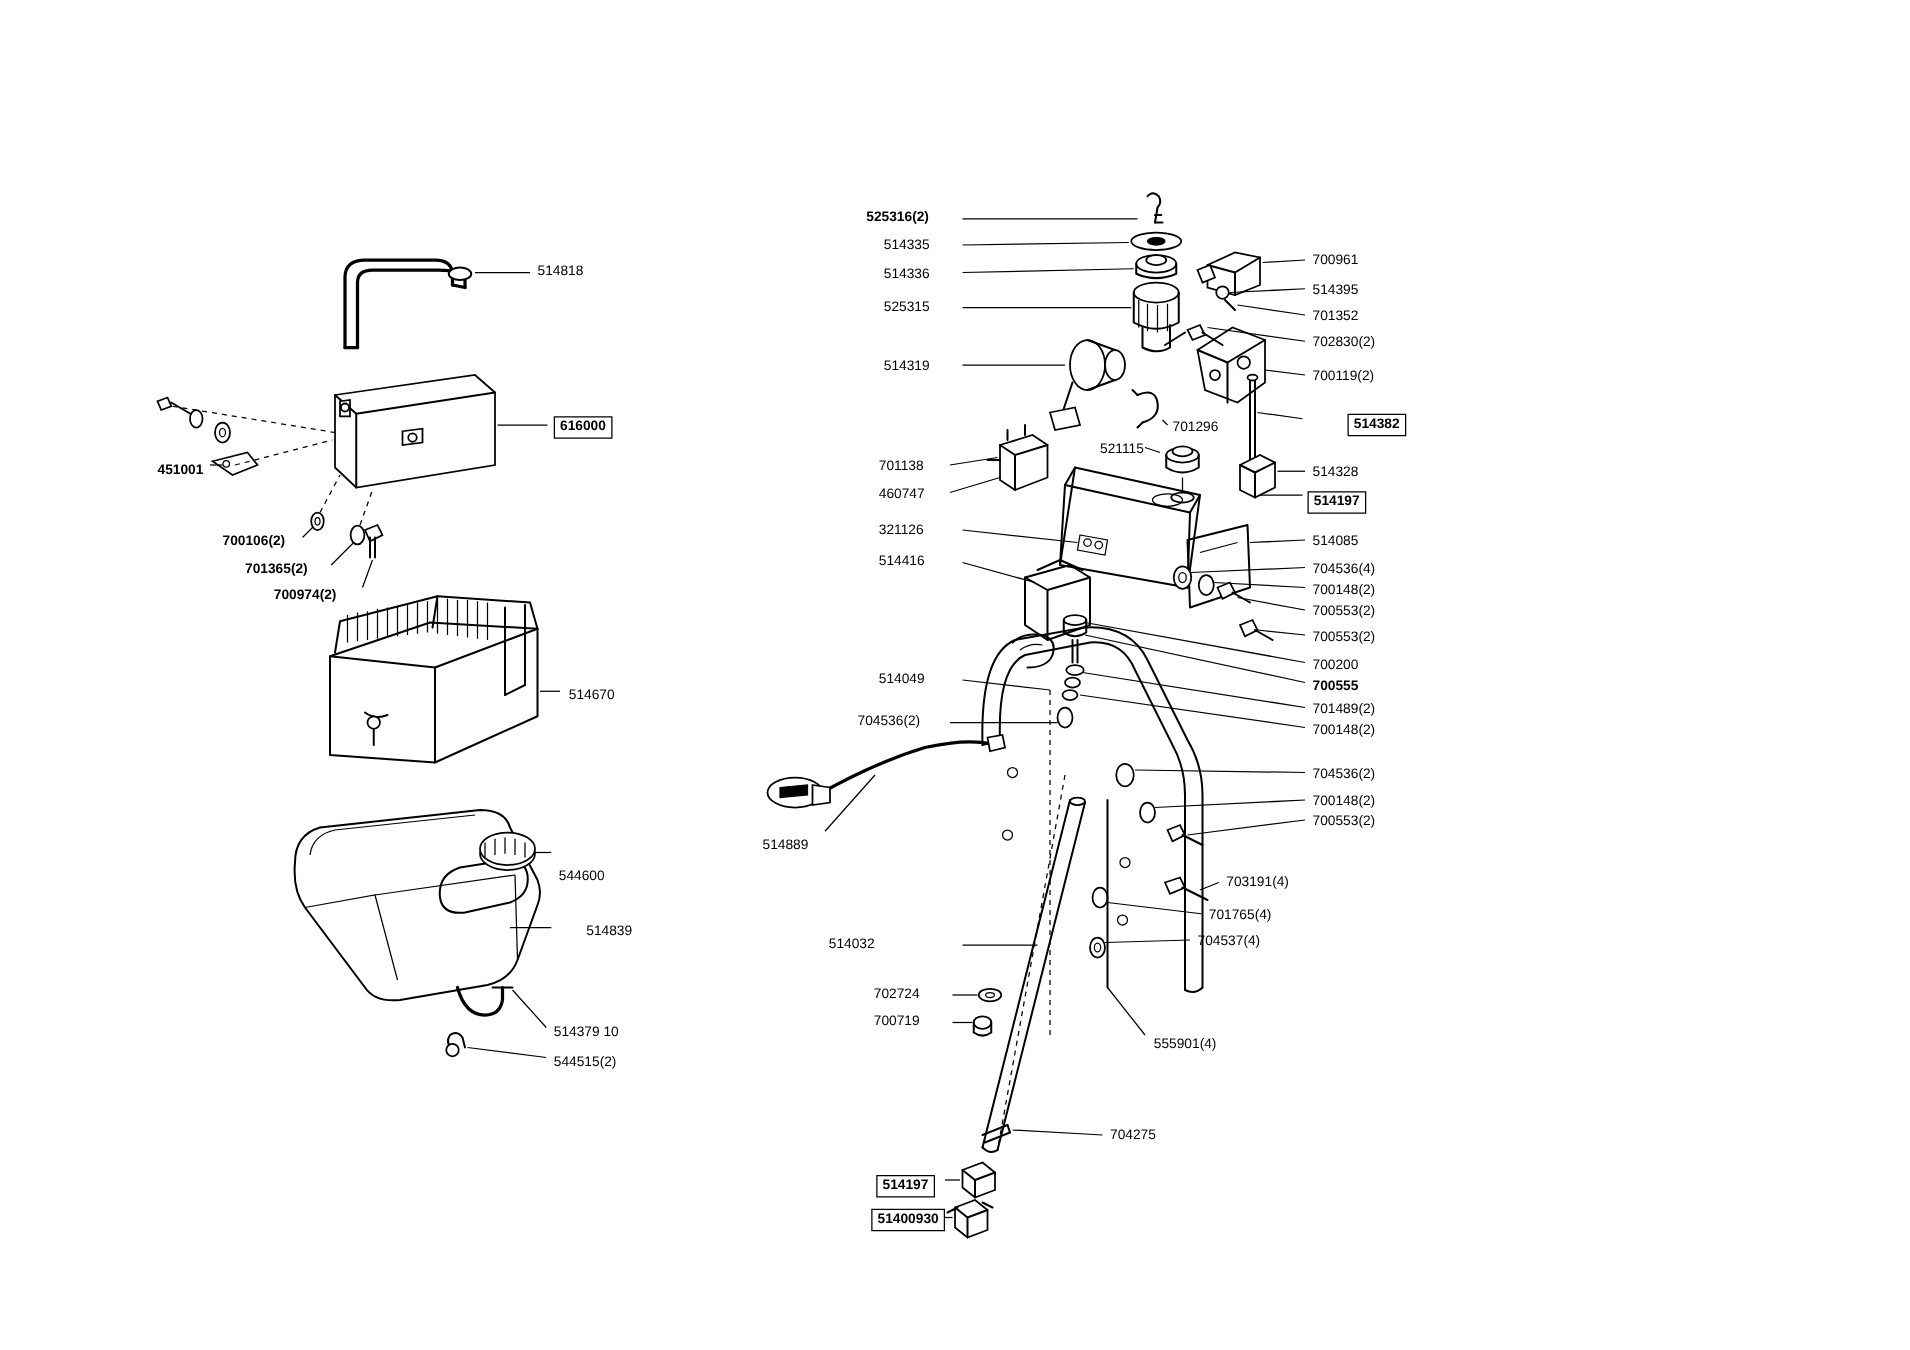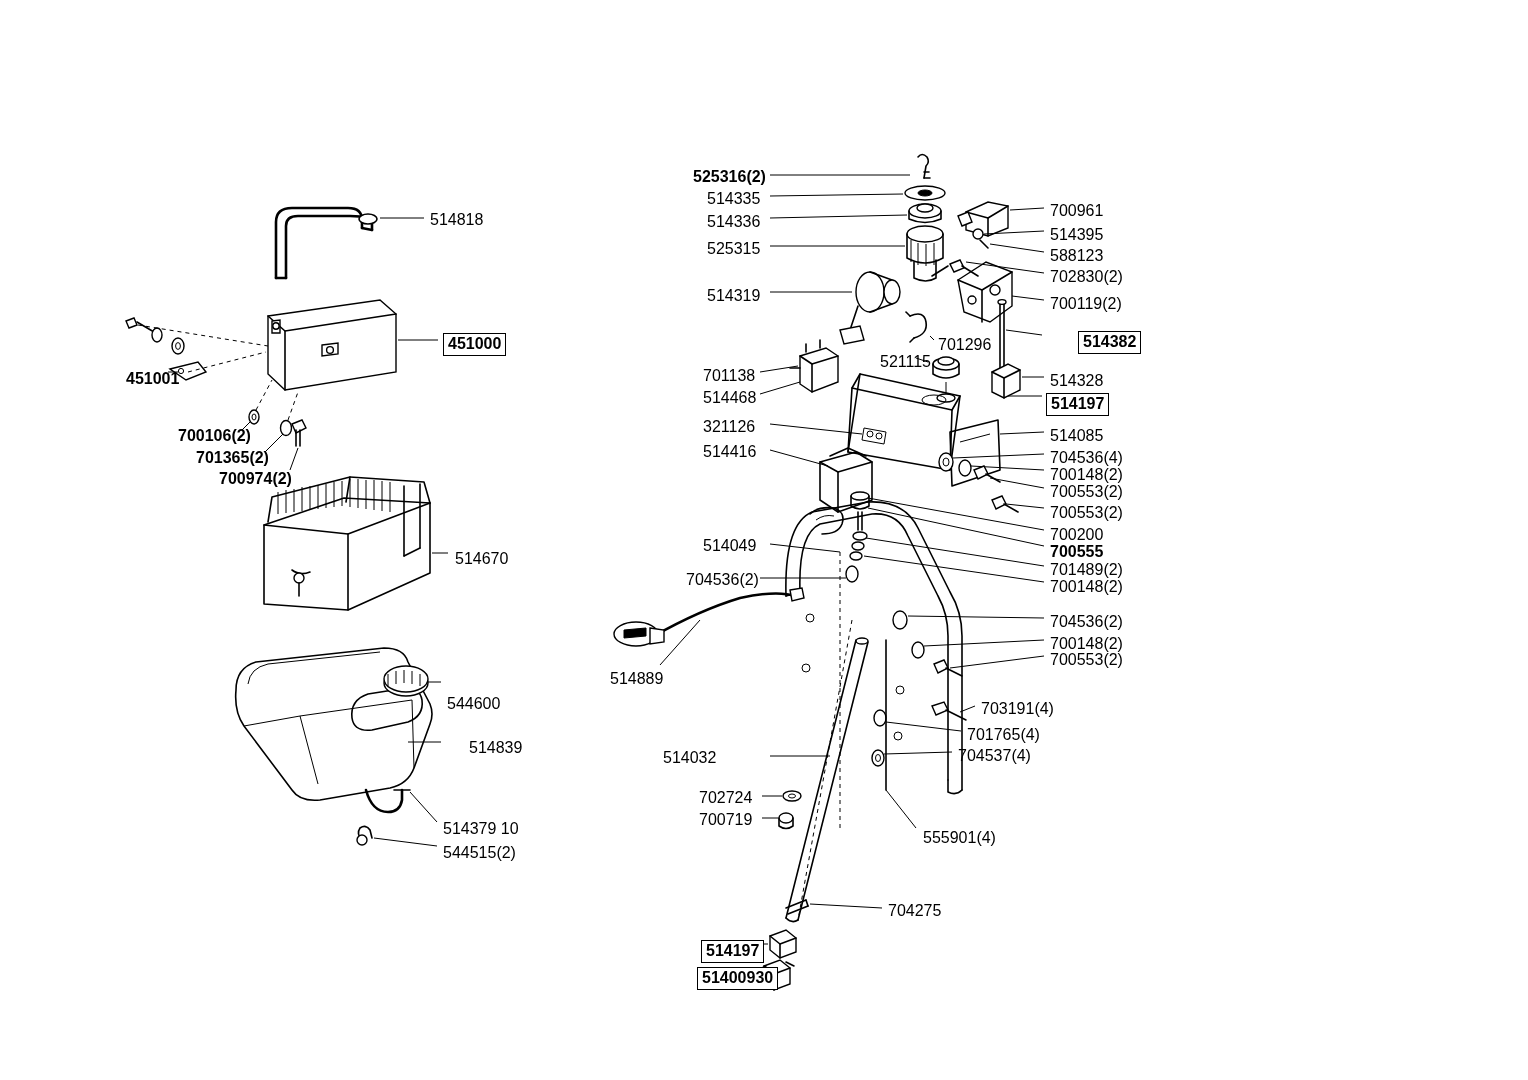--- a/index.html
+++ b/index.html
@@ -19,21 +19,21 @@
   }
   #artwork {
     position: absolute;
     left: 0; top: 0;
     width: 1528px;
     height: 1080px;
   }
   .lbl {
     position: absolute;
     font-family: "Liberation Sans", sans-serif;
-    font-size: 16px;
+    font-size: 11px;
     color: #000000;
     white-space: nowrap;
     line-height: 1;
   }
   .lbl.bold {
     font-weight: bold;
   }
   .lbl.boxed {
     border: 1.3px solid #000000;
     padding: 2px 4px 3px 4px;
@@ -416,54 +416,54 @@
       <path class="s" d="M774 974 L790 968"></path>
       <path class="s" d="M758 970 L766 966"></path>
       <path class="s" d="M786 962 L794 966"></path>
       <line class="lead" x1="762" y1="974" x2="752" y2="974"></line>
     </g>
 
   </svg>
 
   <div id="labels">
       <div class="lbl" style="left: 430px; top: 212px;">514818</div>
-      <div class="lbl bold boxed" style="left: 443px; top: 333px;">451000</div>
+      <div class="lbl bold boxed" style="left: 443px; top: 333px;">616000</div>
       <div class="lbl bold" style="left: 126px; top: 371px;">451001</div>
       <div class="lbl bold" style="left: 178px; top: 428px;">700106(2)</div>
       <div class="lbl bold" style="left: 196px; top: 450px;">701365(2)</div>
       <div class="lbl bold" style="left: 219px; top: 471px;">700974(2)</div>
       <div class="lbl" style="left: 455px; top: 551px;">514670</div>
       <div class="lbl" style="left: 447px; top: 680px; margin-top: 16px;">544600</div>
       <div class="lbl" style="left: 447px; top: 740px; margin-left: 22px;">514839</div>
       <div class="lbl" style="left: 443px; top: 821px;">514379 10</div>
       <div class="lbl" style="left: 443px; top: 845px;">544515(2)</div>
       <div class="lbl bold" style="left: 693px; top: 169px;">525316(2)</div>
       <div class="lbl" style="left: 707px; top: 191px;">514335</div>
       <div class="lbl" style="left: 707px; top: 214px;">514336</div>
       <div class="lbl" style="left: 707px; top: 241px;">525315</div>
       <div class="lbl" style="left: 707px; top: 288px;">514319</div>
       <div class="lbl" style="left: 938px; top: 337px;">701296</div>
       <div class="lbl" style="left: 880px; top: 354px;">521115</div>
       <div class="lbl" style="left: 703px; top: 368px;">701138</div>
-      <div class="lbl" style="left: 703px; top: 390px;">514468</div>
+      <div class="lbl" style="left: 703px; top: 390px;">460747</div>
       <div class="lbl" style="left: 703px; top: 419px;">321126</div>
       <div class="lbl" style="left: 703px; top: 444px;">514416</div>
       <div class="lbl" style="left: 703px; top: 538px;">514049</div>
       <div class="lbl" style="left: 686px; top: 572px;">704536(2)</div>
       <div class="lbl" style="left: 610px; top: 671px;">514889</div>
       <div class="lbl" style="left: 663px; top: 750px; text-align: center;">514032</div>
       <div class="lbl" style="left: 699px; top: 790px;">702724</div>
       <div class="lbl" style="left: 699px; top: 812px;">700719</div>
       <div class="lbl" style="left: 923px; top: 830px;">555901(4)</div>
       <div class="lbl" style="left: 888px; top: 903px;">704275</div>
       <div class="lbl bold boxed" style="left: 701px; top: 940px;">514197</div>
       <div class="lbl bold boxed" style="left: 697px; top: 967px;">51400930</div>
       <div class="lbl" style="left: 1050px; top: 203px;">700961</div>
       <div class="lbl" style="left: 1050px; top: 227px;">514395</div>
-      <div class="lbl" style="left: 1050px; top: 248px;">588123</div>
+      <div class="lbl" style="left: 1050px; top: 248px;">701352</div>
       <div class="lbl" style="left: 1050px; top: 269px;">702830(2)</div>
       <div class="lbl" style="left: 1050px; top: 296px;">700119(2)</div>
       <div class="lbl bold boxed" style="left: 1046px; top: 331px; margin-left: 32px;">514382</div>
       <div class="lbl" style="left: 1050px; top: 373px;">514328</div>
       <div class="lbl bold boxed" style="left: 1046px; top: 393px;">514197</div>
       <div class="lbl" style="left: 1050px; top: 428px;">514085</div>
       <div class="lbl" style="left: 1050px; top: 450px;">704536(4)</div>
       <div class="lbl" style="left: 1050px; top: 467px;">700148(2)</div>
       <div class="lbl" style="left: 1050px; top: 484px;">700553(2)</div>
       <div class="lbl" style="left: 1050px; top: 505px;">700553(2)</div>

